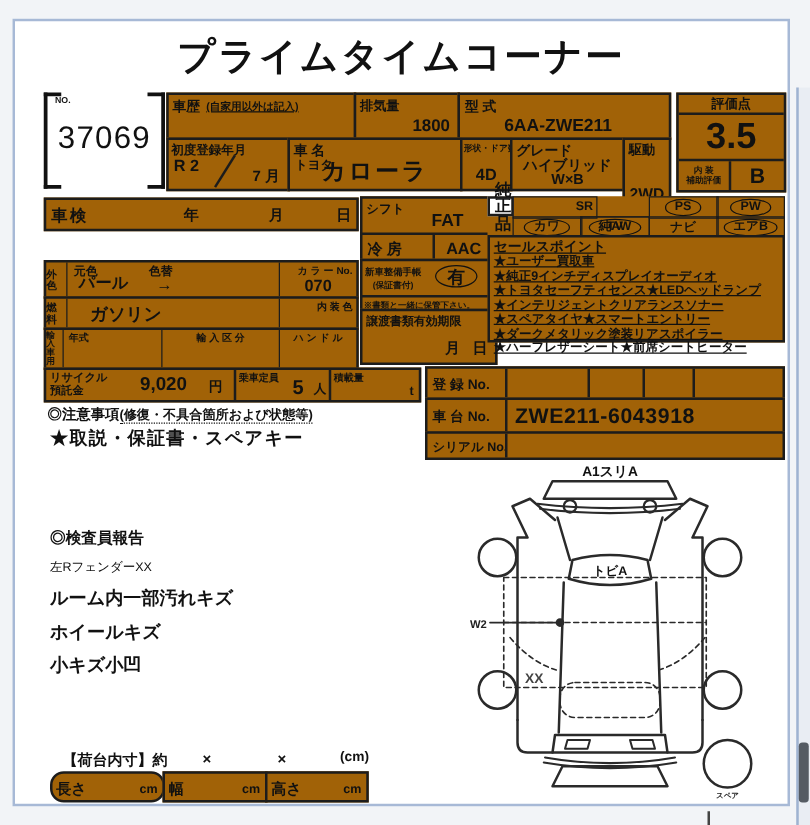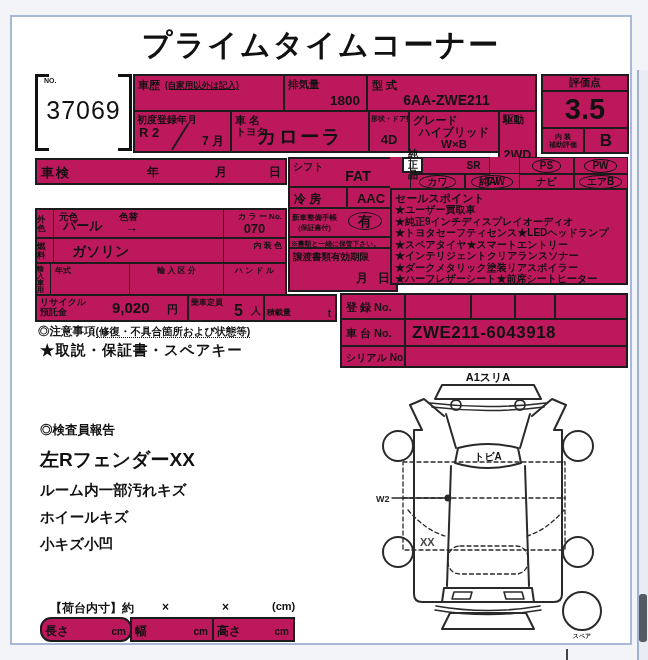--- a/index.html
+++ b/index.html
@@ -1,21 +1,21 @@
 <!DOCTYPE html>
 <html><head>
 <meta charset="utf-8">
 <style>
   * { box-sizing: border-box; margin: 0; padding: 0; }
   html,body { width:648px; height:660px; }
   body { font-family:"Liberation Sans", sans-serif; background:#f2f4f7; color:#111; }
   .page { position:relative; width:648px; height:660px; overflow:hidden; background:#f2f4f7; }
   .sheet { position:absolute; left:10px; top:15px; width:622px; height:630px; background:#fff; border:2px solid #a7b9d6; }
   .abs { position:absolute; }
-  .cell { position:absolute; border:2px solid #1c1c1c; background:#be185d; }
+  .cell { position:absolute; border:2px solid #1c1c1c; background:#a16207;text-decoration:underline; }
   .cell-thin { position:absolute; border:1.5px solid #1c1c1c; background:#fff; }
   .lbl { font-weight:bold; }
   .tiny { font-size:8px; font-weight:bold; }
   .vlabel { display:flex; flex-direction:column; align-items:center; justify-content:center; font-weight:bold; line-height:1.02; }
   .title { width:100%; text-align:center; font-size:30px; font-weight:bold; letter-spacing:2px; }
   .no-box { position:absolute; }
   .no-box::before { content:""; position:absolute; left:0; top:0; bottom:0; width:11px; border:3px solid #111; border-right:none; }
   .no-box::after { content:""; position:absolute; right:0; top:0; bottom:0; width:11px; border:3px solid #111; border-left:none; }
   .circ { display:inline-block; border:1.6px solid #111; border-radius:50%; padding:0px 7px; line-height:1.15; }
   .eq-cell { position:absolute; border:1.5px solid #1c1c1c; display:flex; align-items:center; justify-content:center; font-size:10px; font-weight:bold; }
@@ -132,21 +132,21 @@
         <span>リサイクル</span><br><span>預託金</span>
       </span>
       <span class="abs" style="left:75px; top:3px; font-size:15px; font-weight:bold;">9,020</span>
       <span class="abs" style="left:130px; top:6px; font-size:11px; font-weight:bold;">円</span>
       <div class="abs" style="left:150px; top:0; bottom:0; width:78px; border-left:2px solid #1c1c1c;">
         <span class="abs tiny" style="left:2px; top:1px;">乗車定員</span>
         <span class="abs" style="right:22px; bottom:0px; font-size:16px; font-weight:bold;">5</span>
         <span class="abs" style="right:4px; bottom:2px; font-size:10px; font-weight:bold;">人</span>
       </div>
       <div class="abs" style="left:226px; top:0; bottom:0; right:0; border-left:2px solid #1c1c1c;">
-        <span class="abs tiny" style="left:2px; top:11px;">積載量</span>
+        <span class="abs tiny" style="left:2px; top:1px;">積載量</span>
         <span class="abs" style="right:4px; bottom:1px; font-size:10px; font-weight:bold;">t</span>
       </div>
     </div>
 
     <div class="abs" style="left:26px; top:307px; font-size:11.5px; font-weight:bold; white-space:nowrap;">
       <span>◎注意事項</span><span class="u-dot" style="font-size:10.5px;">(修復・不具合箇所および状態等)</span>
     </div>
     <div class="abs" style="left:28px; top:324px; font-size:14.5px; font-weight:bold; letter-spacing:1px;">★取説・保証書・スペアキー</div>
 
     <div class="cell" style="left:276px; top:169px; width:110px; height:23px;">
@@ -167,24 +167,24 @@
     <div class="cell" style="left:276px; top:219px; width:110px; height:13px;">
       <span class="abs" style="left:1px; top:1px; font-size:6.8px; font-weight:bold; white-space:nowrap;">※書類と一緒に保管下さい。</span>
     </div>
     <div class="cell" style="left:276px; top:230px; width:110px; height:45px;">
       <span class="abs lbl" style="left:3px; top:2px; font-size:9.5px;">譲渡書類有効期限</span>
       <span class="abs lbl" style="left:66px; bottom:3px; font-size:12px;">月</span>
       <span class="abs lbl" style="right:6px; bottom:3px; font-size:12px;">日</span>
     </div>
 
     <div class="cell" style="left:378px; top:140px; width:238px; height:33px; border:none;">
-      <div class="cell-thin vlabel" style="left:0; top:0; width:21px; height:16px; font-size:10px; border-width:2px;margin-left:12px;">
+      <div class="cell-thin vlabel" style="left:0; top:0; width:21px; height:16px; font-size:13px; border-width:2px;">
         <span style="width:9px; word-break:break-all; text-align:center; line-height:1.05;">純正品</span>
       </div>
-      <div class="eq-cell" style="left:19.5px; top:0; width:80px; height:17.5px;padding-left:48px;">
+      <div class="eq-cell" style="left:19.5px; top:0; width:68px; height:17.5px;padding-left:48px;">
           <span>SR</span>
         </div>
       <div class="eq-cell" style="left:74px; top:16px; width:56px; height:17.5px;">
           <span class="circ">純AW</span>
         </div>
       <div class="eq-cell" style="left:128.5px; top:0; width:56px; height:17.5px;">
           <span class="circ">PS</span>
         </div>
       <div class="eq-cell" style="left:183px; top:0; width:55px; height:17.5px;">
           <span class="circ">PW</span>
@@ -196,27 +196,27 @@
           <span>TV</span>
         </div>
       <div class="eq-cell" style="left:128.5px; top:16px; width:56px; height:17.5px;">
           <span>ナビ</span>
         </div>
       <div class="eq-cell" style="left:183px; top:16px; width:55px; height:17.5px;">
           <span class="circ">エアB</span>
         </div>
     </div>
 
-    <div class="cell" style="left:378px; top:171px; width:238px; height:97px; padding:2px 3px;">
+    <div class="cell" style="left:378px; top:171px; width:238px; height:86px; padding:2px 3px;">
       <div style="font-size:11px; font-weight:bold; line-height:12px;">セールスポイント</div>
       <div class="sales-line">★ユーザー買取車</div>
       <div class="sales-line">★純正9インチディスプレイオーディオ</div>
       <div class="sales-line">★トヨタセーフティセンス★LEDヘッドランプ</div>
+      <div class="sales-line">★インテリジェントクリアランスソナー</div>
       <div class="sales-line">★スペアタイヤ★スマートエントリー</div>
-      <div class="sales-line">★インテリジェントクリアランスソナー</div>
       <div class="sales-line">★ダークメタリック塗装リアスポイラー</div>
       <div class="sales-line">★ハーフレザーシート★前席シートヒーター</div>
     </div>
 
     <div class="cell" style="left:328px; top:276px; width:288px; height:27px;">
       <span class="abs lbl" style="left:4px; top:5px; font-size:11px; white-space:nowrap;">登  録  No.</span>
       <div class="divline" style="left:62px; top:0; bottom:0; width:1.5px;"></div>
       <div class="divline" style="left:128px; top:0; bottom:0; width:1.5px;"></div>
       <div class="divline" style="left:172px; top:0; bottom:0; width:1.5px;"></div>
       <div class="divline" style="left:212px; top:0; bottom:0; width:1.5px;"></div>
@@ -226,21 +226,21 @@
       <div class="divline" style="left:62px; top:0; bottom:0; width:1.5px;"></div>
       <span class="abs" style="left:70px; top:3px; font-size:17px; font-weight:bold; letter-spacing:0.5px;">ZWE211-6043918</span>
     </div>
     <div class="cell" style="left:328px; top:328px; width:288px; height:23px;">
       <span class="abs lbl" style="left:4px; top:4px; font-size:10px; white-space:nowrap;">シリアル No.</span>
       <div class="divline" style="left:62px; top:0; bottom:0; width:1.5px;"></div>
     </div>
 
     <div class="abs" style="left:28px; top:405px; width:280px;">
       <div style="font-size:12.5px; font-weight:bold;">◎検査員報告</div>
-      <div style="font-size:19px; font-weight:700; margin-top:8px;">左RフェンダーXX</div>
+      <div style="font-size:10px; font-weight:400; margin-top:8px;">左RフェンダーXX</div>
       <div style="font-size:14.5px; font-weight:700; margin-top:8px;">ルーム内一部汚れキズ</div>
       <div style="font-size:14.5px; font-weight:600; margin-top:8px;">ホイールキズ</div>
       <div style="font-size:14.5px; font-weight:600; margin-top:8px;">小キズ小凹</div>
     </div>
 
     <svg class="abs" style="left:356px; top:353px;" width="262" height="273" viewBox="0 0 262 273">
       <g fill="none" stroke="#2a2a2a" stroke-width="2" stroke-linejoin="round" stroke-linecap="round">
 
         <polygon points="74,15 166,15 173,29 67,29"></polygon>
         <path d="M62,33 Q120,40 178,33" stroke-width="1.6"></path>

